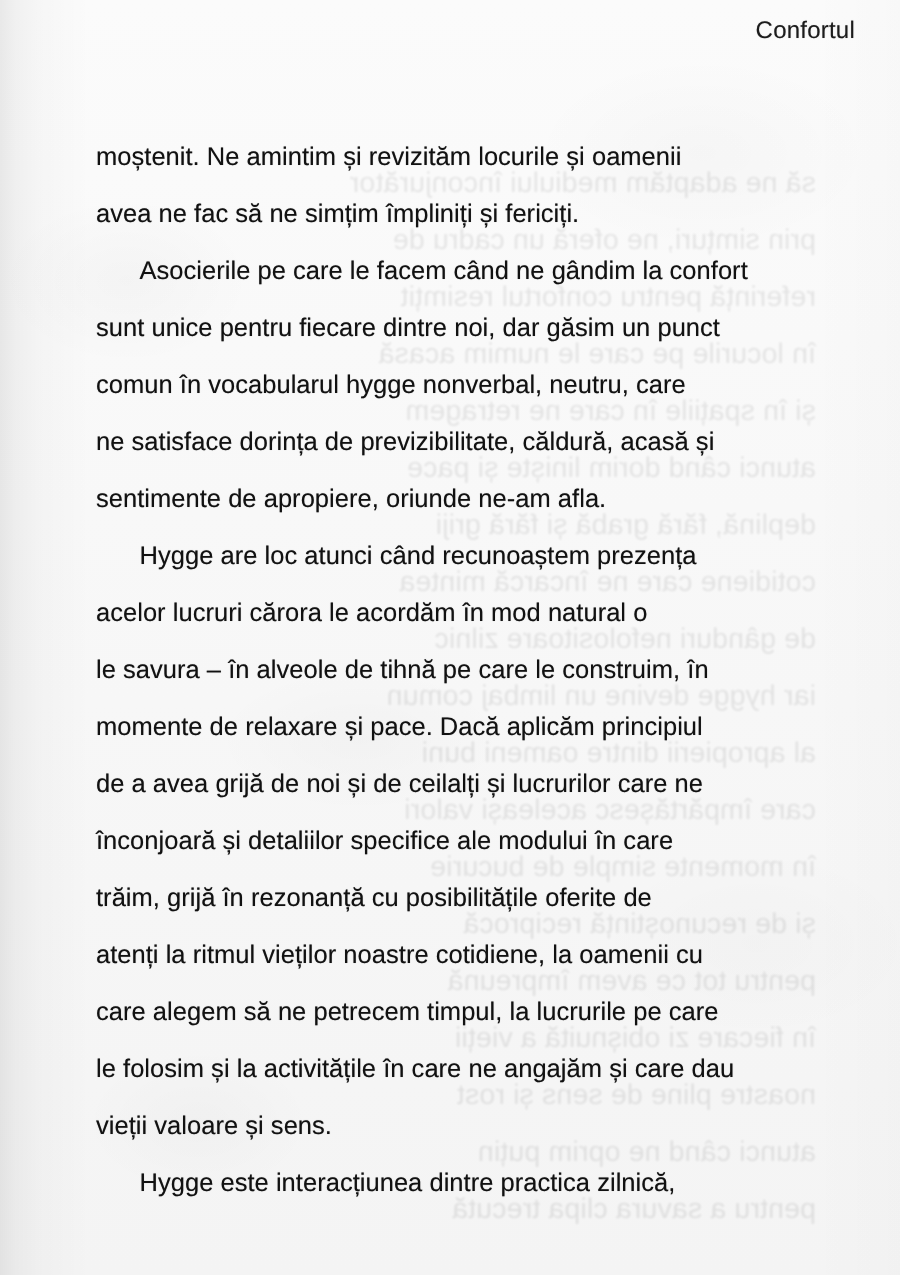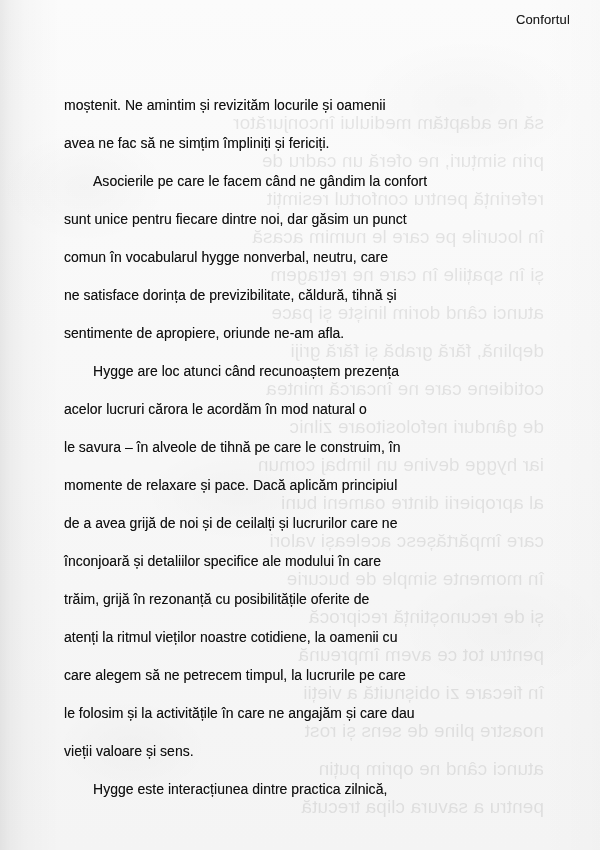--- a/index.html
+++ b/index.html
@@ -56,39 +56,39 @@
     filter: blur(0.7px);
     overflow: hidden;
   }
   .showthrough div { white-space: nowrap; }
 
   
   .running-head {
     position: absolute;
     top: 12px;
     right: 30px;
-    font-size: 13px;
+    font-size: 16px;
     color: #1c1c1c;
     letter-spacing: 0.15px;
     text-shadow: 0 0 0.6px rgba(0,0,0,0.35);
   }
 
   
   .textblock {
     position: absolute;
     left: 0;
     top: 86px;
     width: 600px;
     padding: 0 46px 0 64px;
     box-sizing: border-box;
   }
 
   .line {
     height: 38px;
-    font-size: 14px;
+    font-size: 17px;
     line-height: 38px;
     color: #111111;
     white-space: nowrap;
     letter-spacing: 0.02px;
     text-shadow: 0 0 0.55px rgba(0,0,0,0.42);
   }
   .line.indent {
     text-indent: 29px;
   }
 </style>
@@ -120,21 +120,21 @@
   </div>
 
   <div class="running-head">Confortul</div>
 
   <div class="textblock">
     <div class="line">moștenit. Ne amintim și revizităm locurile și oamenii</div>
     <div class="line">avea ne fac să ne simțim împliniți și fericiți.</div>
     <div class="line indent">Asocierile pe care le facem când ne gândim la confort</div>
     <div class="line">sunt unice pentru fiecare dintre noi, dar găsim un punct</div>
     <div class="line">comun în vocabularul hygge nonverbal, neutru, care</div>
-    <div class="line">ne satisface dorința de previzibilitate, căldură, tihnă și</div>
+    <div class="line">ne satisface dorința de previzibilitate, căldură, acasă și</div>
     <div class="line">sentimente de apropiere, oriunde ne-am afla.</div>
     <div class="line indent">Hygge are loc atunci când recunoaștem prezența</div>
     <div class="line">acelor lucruri cărora le acordăm în mod natural o</div>
     <div class="line">le savura – în alveole de tihnă pe care le construim, în</div>
     <div class="line">momente de relaxare și pace. Dacă aplicăm principiul</div>
     <div class="line">de a avea grijă de noi și de ceilalți și lucrurilor care ne</div>
     <div class="line">înconjoară și detaliilor specifice ale modului în care</div>
     <div class="line">trăim, grijă în rezonanță cu posibilitățile oferite de</div>
     <div class="line">atenți la ritmul vieților noastre cotidiene, la oamenii cu</div>
     <div class="line">care alegem să ne petrecem timpul, la lucrurile pe care</div>

